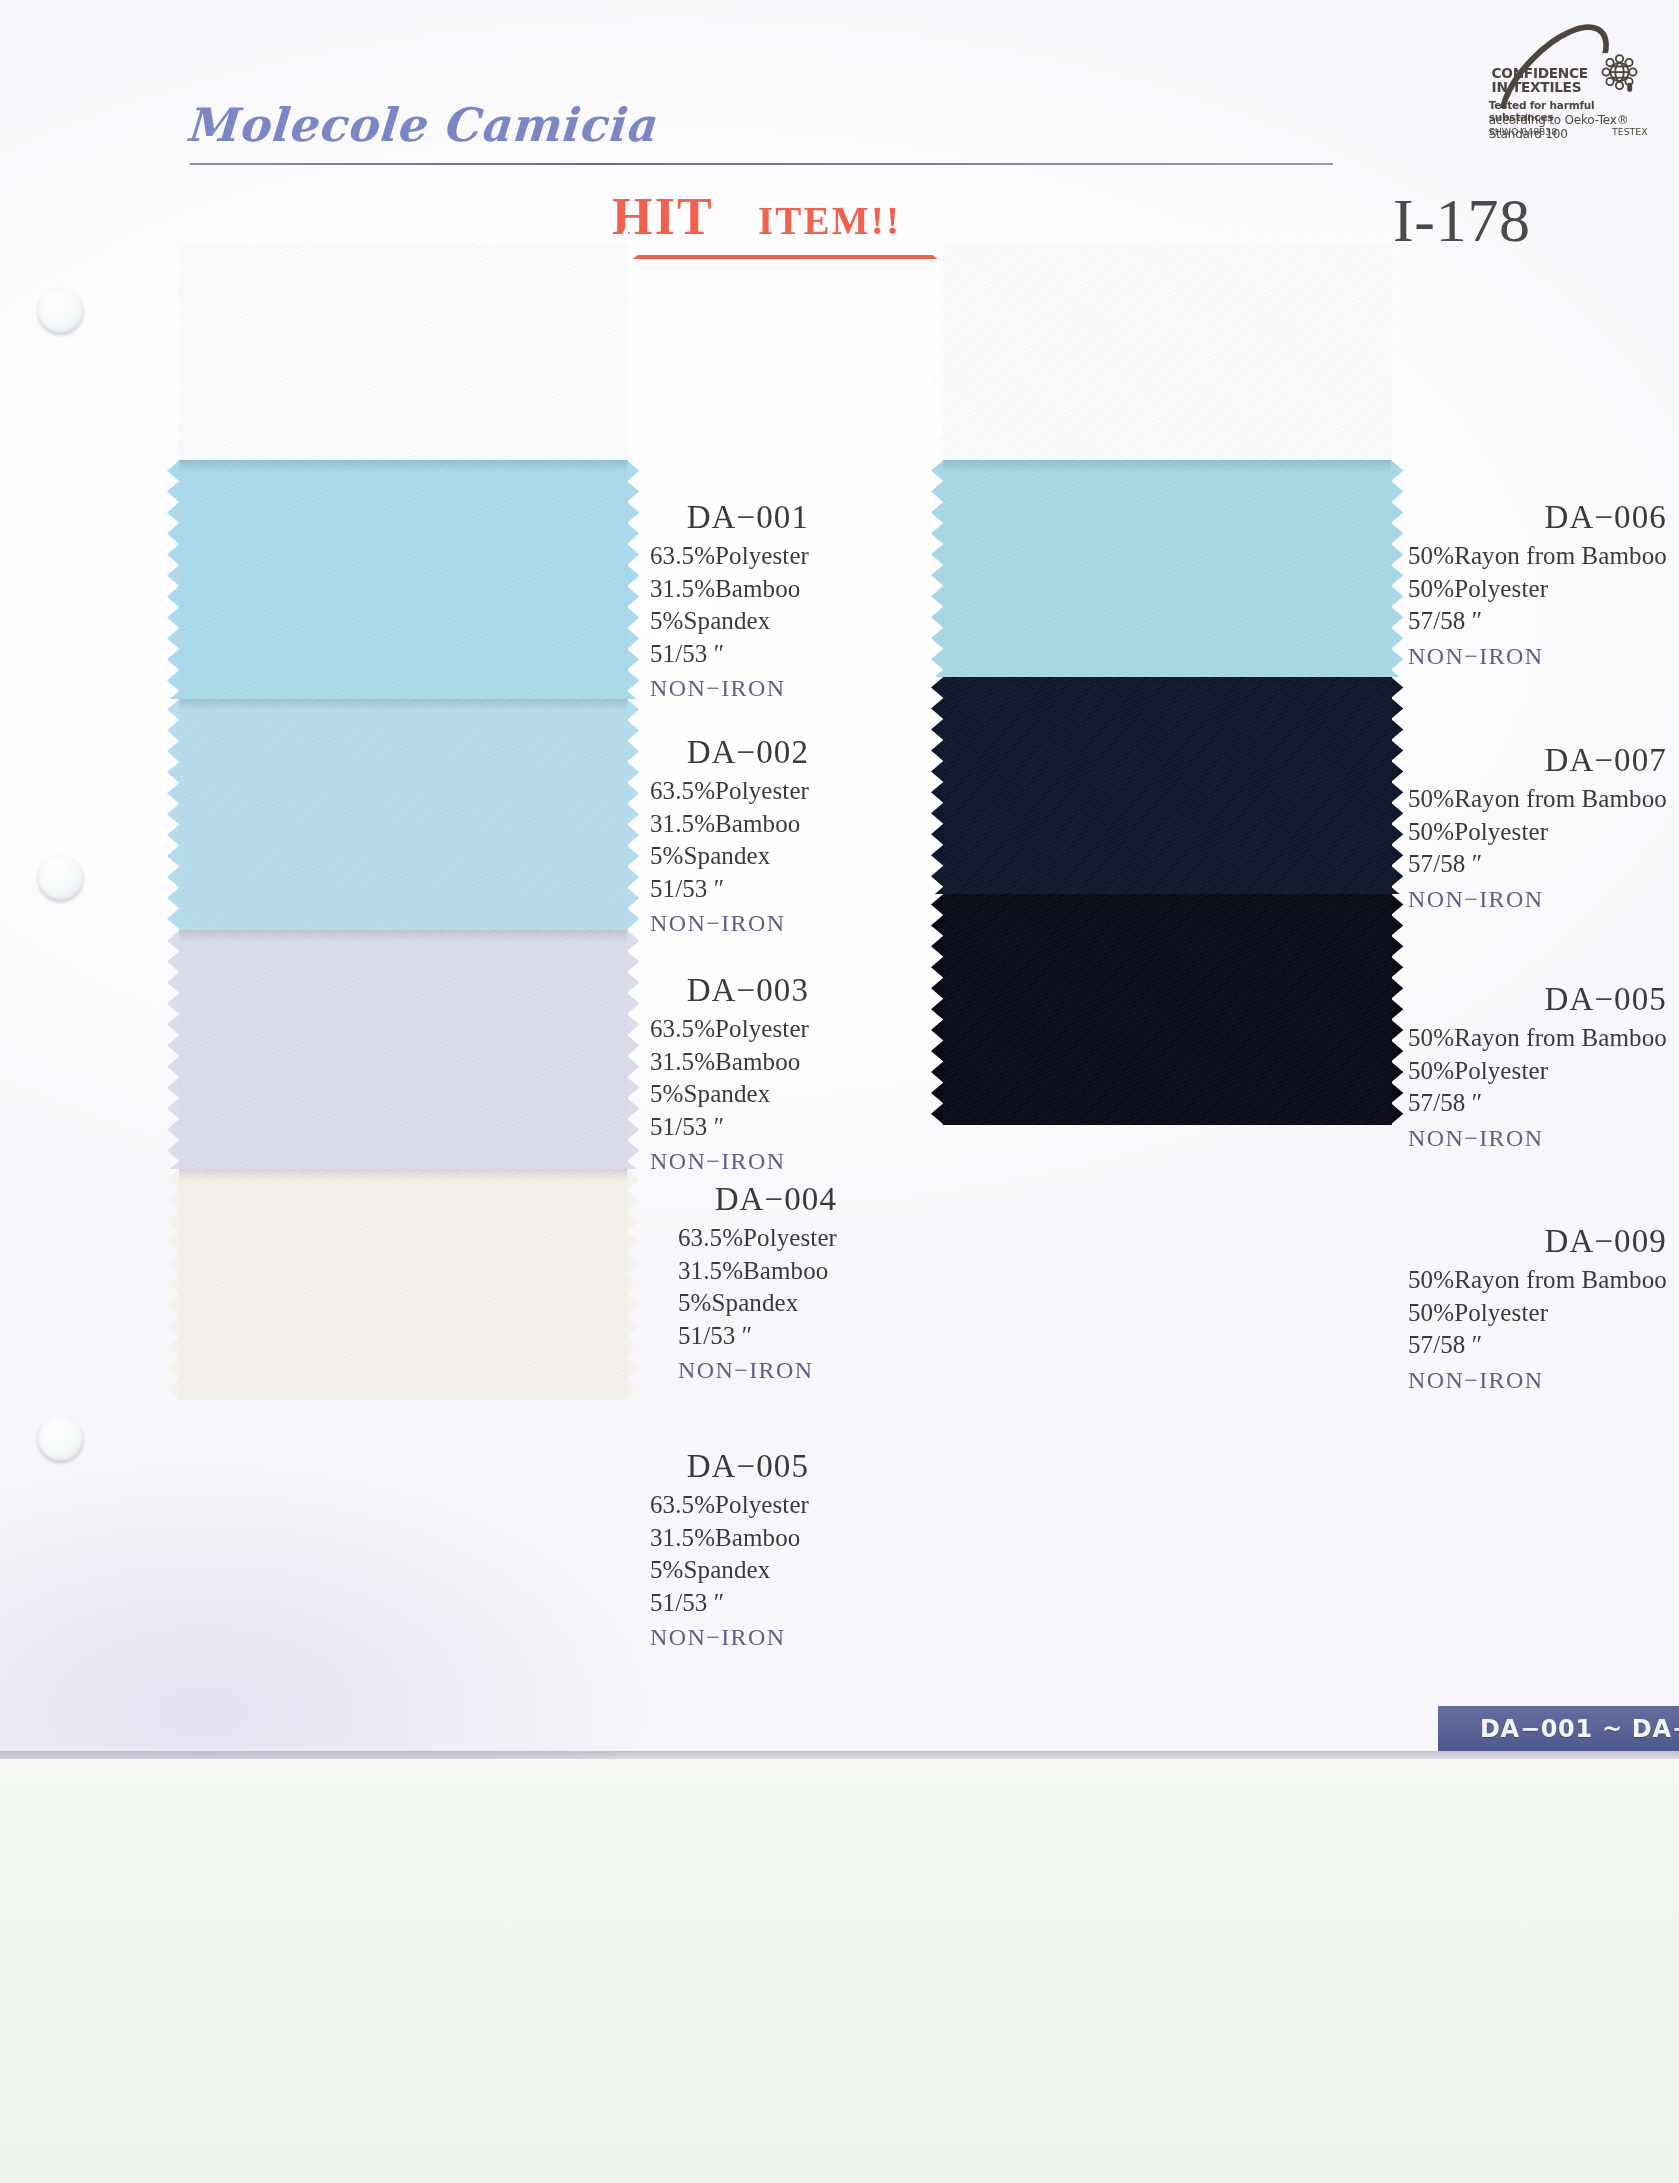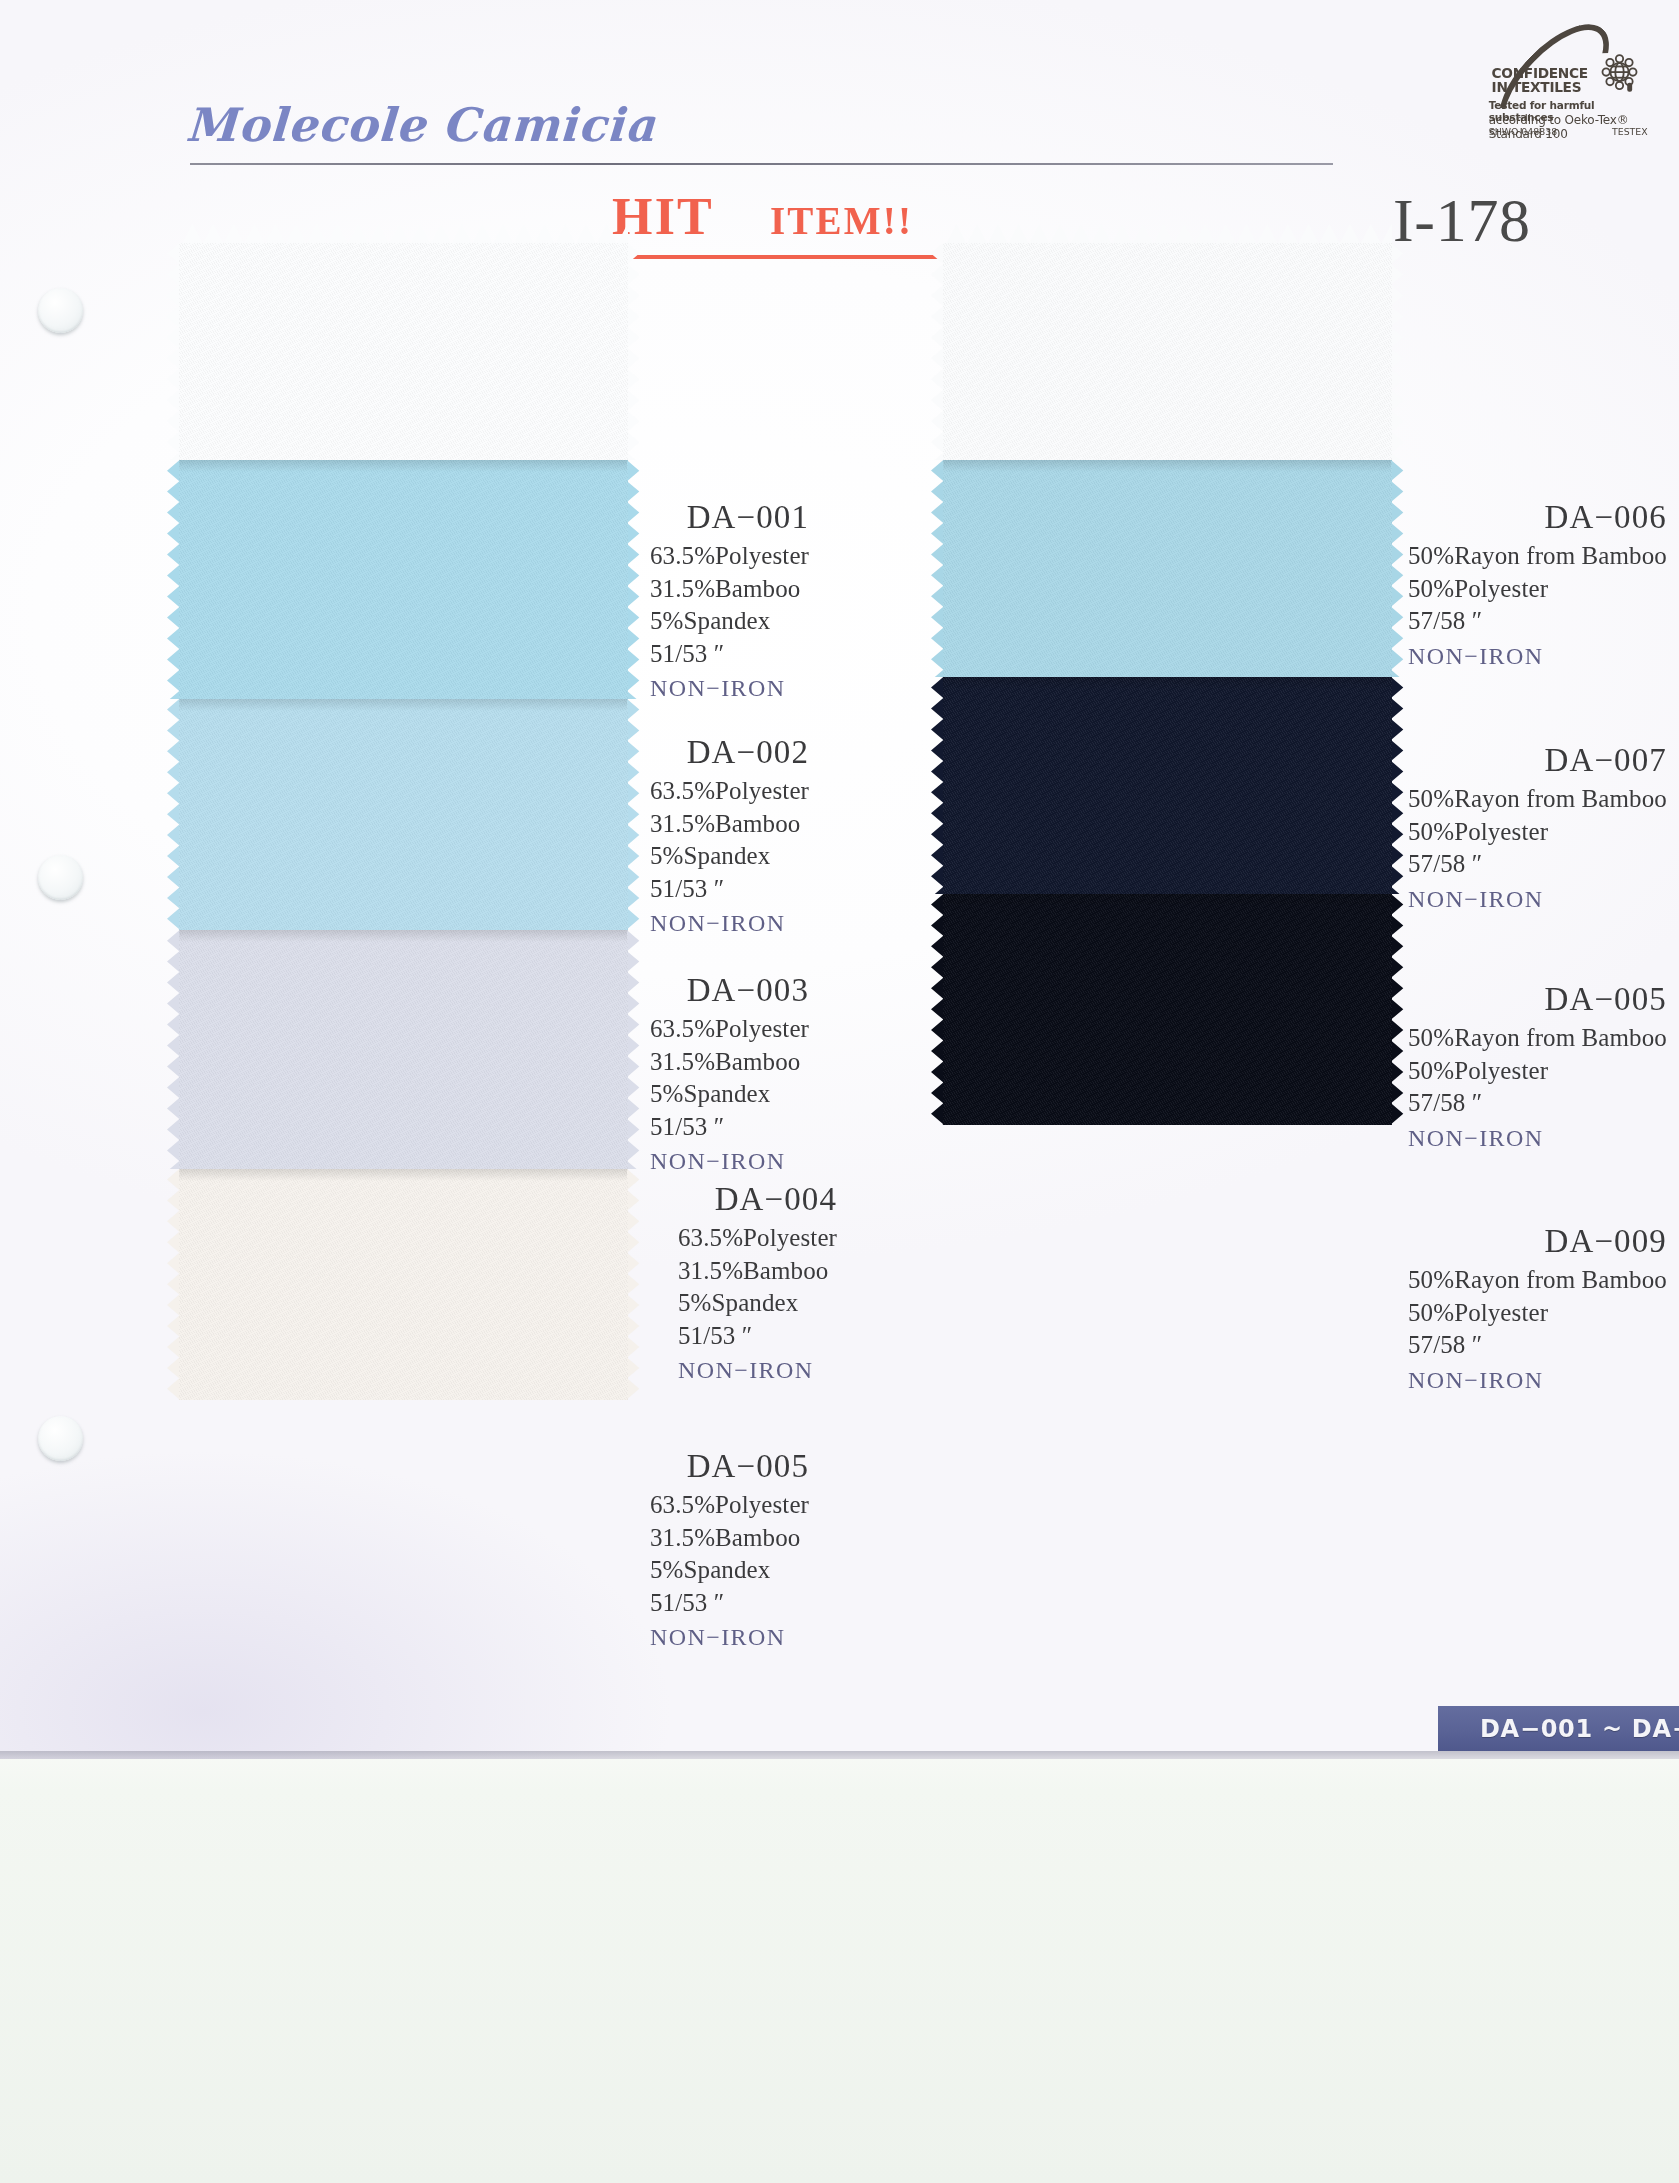--- a/index.html
+++ b/index.html
@@ -58,21 +58,21 @@
     width:1143px; height:2.2px;
     background:linear-gradient(90deg,#8e8e9a 0%,#6e6e7c 35%,#9a9aa6 100%);
   }
 
   #hit-wrap { position:absolute; left:612px; top:187px; }
   #hit-line {
     font-family:"Liberation Serif", serif;
     color:#f1624e; font-weight:700; white-space:nowrap;
   }
   #hit-word  { font-size:52px; letter-spacing:2.2px; }
-  #item-word { font-size:39px; letter-spacing:2.2px; margin-left:56px; }
+  #item-word { font-size:39px; letter-spacing:2.2px; margin-left:44px; }
   #hit-rule {
     position:absolute; left:612px; top:255px;
     width:382px; height:3.6px; background:#f1624e;
   }
 
   #product-code {
     position:absolute; left:1393px; top:185px;
     font-family:"Liberation Serif", serif;
     font-size:62px; font-weight:400; letter-spacing:0.7px;
     color:#4a4a4a;

